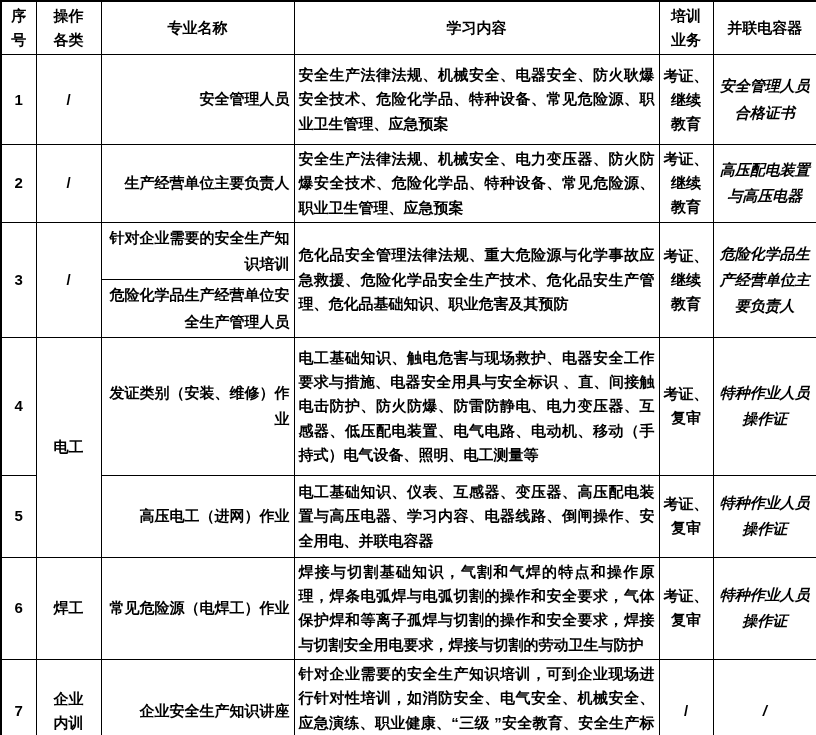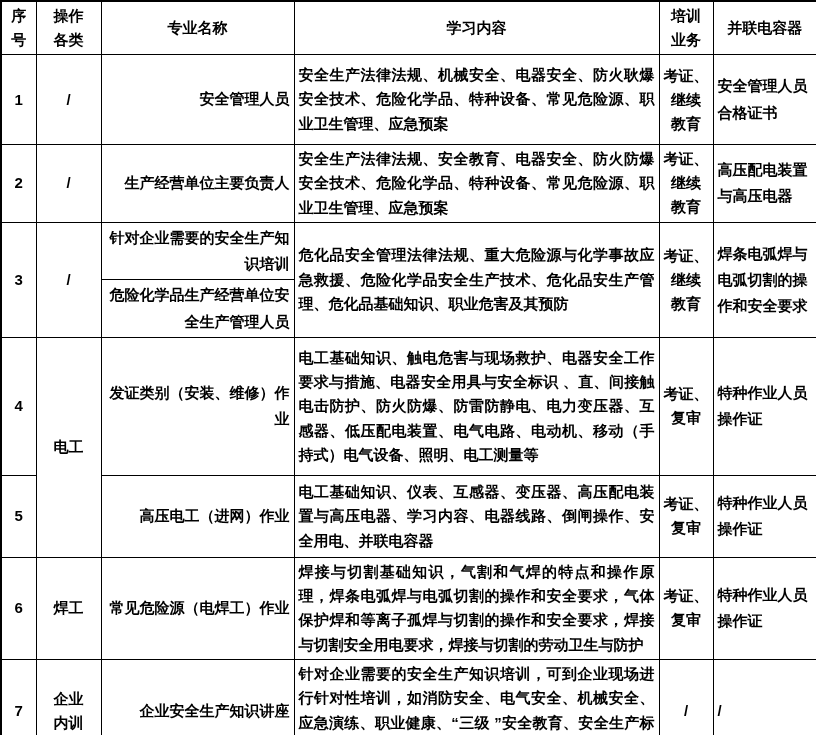--- a/index.html
+++ b/index.html
@@ -25,21 +25,21 @@
   }
   .c-center{text-align:center;line-height:1.6;}
   .c-content{
     text-align:justify;
     text-align-last:left;
     line-height:1.62;
     padding:3px 9px 3px 10px;
     margin-left:22px;
   }
   .c-prof{text-align:right;line-height:1.75;padding:2px 10px;}
-  .c-cert{text-align:left;line-height:1.75;padding:2px 10px;}
+  .c-cert{text-align:center;line-height:1.75;padding:2px 10px;font-style:italic;}
   tr.h48{height:48px}
   tr.h90{height:90px}
   tr.h72{height:72px}
   tr.h53{height:53px}
   tr.h54{height:54px}
   tr.h138{height:138px}
   tr.h82{height:82px}
   tr.h100{height:100px}
   tr.h96{height:96px}
 </style>
@@ -77,36 +77,36 @@
     <td class="c-center">考证、
 继续
 教育</td>
     <td class="c-cert">安全管理人员合格证书</td>
   </tr>
 
   <tr class="h72">
     <td class="c-center">2</td>
     <td class="c-center">/</td>
     <td class="c-prof">生产经营单位主要负责人</td>
-    <td class="c-content">安全生产法律法规、安全教育、电器安全、防火防爆安全技术、危险化学品、特种设备、常见危险源、职业卫生管理、应急预案</td>
+    <td class="c-content">安全生产法律法规、机械安全、电力变压器、防火防爆安全技术、危险化学品、特种设备、常见危险源、职业卫生管理、应急预案</td>
     <td class="c-center">考证、
 继续
 教育</td>
     <td class="c-cert">高压配电装置与高压电器</td>
   </tr>
 
   <tr class="h53">
     <td class="c-center" rowspan="2">3</td>
     <td class="c-center" rowspan="2">/</td>
     <td class="c-prof">针对企业需要的安全生产知识培训</td>
     <td class="c-content" rowspan="2">危化品安全管理法律法规、重大危险源与化学事故应急救援、危险化学品安全生产技术、危化品安生产管理、危化品基础知识、职业危害及其预防</td>
     <td class="c-center" rowspan="2">考证、
 继续
 教育</td>
-    <td class="c-cert" rowspan="2">焊条电弧焊与电弧切割的操作和安全要求</td>
+    <td class="c-cert" rowspan="2">危险化学品生产经营单位主要负责人</td>
   </tr>
   <tr class="h54">
     <td class="c-prof">危险化学品生产经营单位安全生产管理人员</td>
   </tr>
 
   <tr class="h138">
     <td class="c-center">4</td>
     <td class="c-center" rowspan="2">电工</td>
     <td class="c-prof">发证类别（安装、维修）作业</td>
     <td class="c-content">电工基础知识、触电危害与现场救护、电器安全工作要求与措施、电器安全用具与安全标识 、直、间接触电击防护、防火防爆、防雷防静电、电力变压器、互感器、低压配电装置、电气电路、电动机、移动（手持式）电气设备、照明、电工测量等</td>

